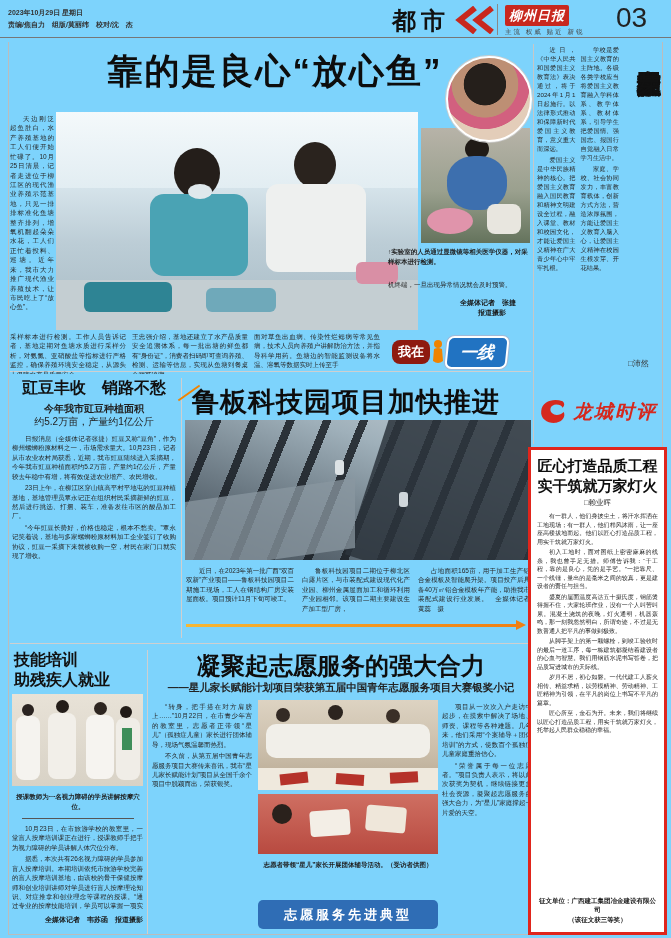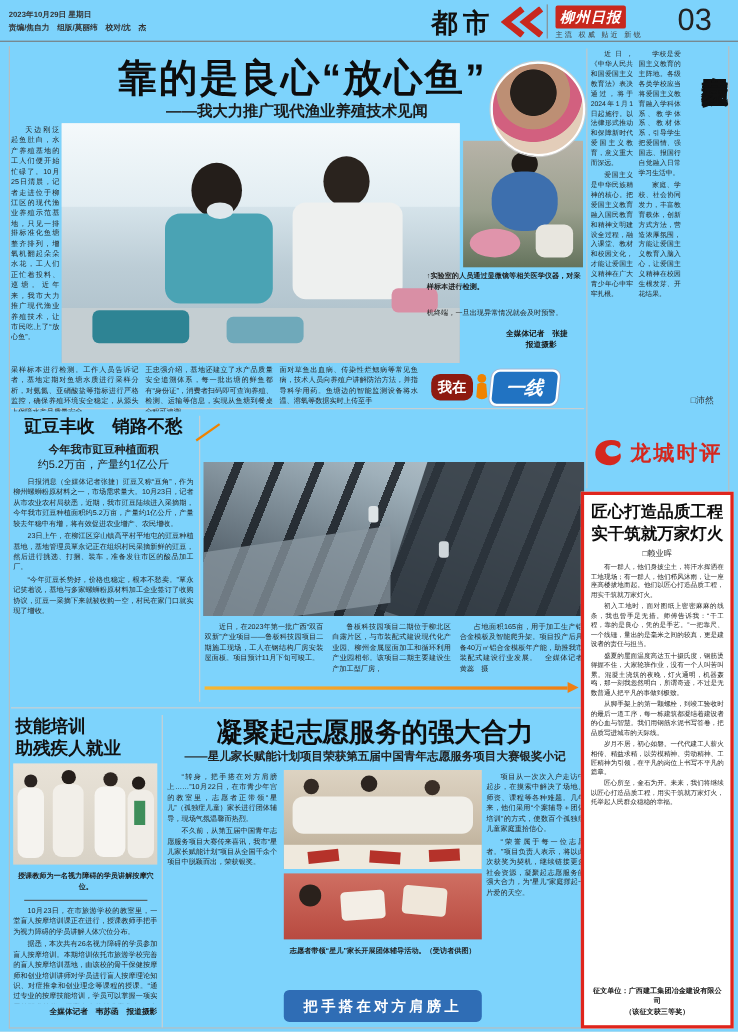--- a/index.html
+++ b/index.html
@@ -49,21 +49,20 @@
   <div class="rule" style="left:8px;top:42px;width:1px;height:893px;"></div>
   <div class="rule" style="left:662px;top:42px;width:1px;height:893px;"></div>
   <div class="rule" style="left:8px;top:934px;width:655px;height:1px;"></div>
   <div class="rule" style="left:533px;top:44px;width:1px;height:400px;background:#c7c7c7;"></div>
   <div class="rule" style="left:10px;top:371px;width:521px;height:1px;background:#cfcfcf;"></div>
   <div class="rule" style="left:181px;top:378px;width:1px;height:260px;background:#cfcfcf;"></div>
   <div class="rule" style="left:10px;top:643px;width:523px;height:1px;background:#cfcfcf;"></div>
   <div class="rule" style="left:147px;top:650px;width:1px;height:284px;background:#cfcfcf;"></div>
 
   <div class="abs" style="left:60px;top:48px;width:430px;text-align:center;font-size:35px;font-weight:bold;letter-spacing:2px;color:#0d0d0d;">靠的是良心“放心鱼”</div>
-  <div class="abs" style="left:60px;top:92px;width:420px;text-align:center;font-size:14px;font-weight:bold;color:#1b1b1b;">——我大力推广现代渔业养殖技术见闻</div>
 
   <div class="photo" style="left:446px;top:56px;width:82px;height:82px;border-radius:50%;border:2px solid #fff;box-shadow:0 0 0 1px #ccc;z-index:3;background:radial-gradient(circle at 45% 32%, #251f1b 0 29%, #bd8f74 30% 46%, #d2607f 47% 62%, #e3cdb9 63% 100%);"></div>
 
   <div class="photo" style="left:421px;top:128px;width:109px;height:115px;background:linear-gradient(180deg,#b7b3a8,#9aa08e 55%,#64735c);z-index:2;">
     <div class="sh" style="left:44px;top:10px;width:24px;height:22px;background:#1f1a16;border-radius:50%;"></div>
     <div class="sh" style="left:26px;top:28px;width:60px;height:54px;background:#3d6fae;border-radius:45%;"></div>
     <div class="sh" style="left:6px;top:80px;width:46px;height:26px;background:#e094ab;border-radius:50%;"></div>
     <div class="sh" style="left:66px;top:76px;width:34px;height:30px;background:#e8e6df;border-radius:8px;"></div>
   </div>
 
@@ -113,20 +112,21 @@
   <div class="abs" style="left:12px;top:378px;width:164px;text-align:center;font-size:16px;font-weight:bold;color:#111;">豇豆丰收　销路不愁</div>
   <div class="abs" style="left:12px;top:402px;width:164px;text-align:center;font-size:10px;font-weight:bold;color:#222;">今年我市豇豆种植面积</div>
   <div class="abs" style="left:12px;top:415px;width:164px;text-align:center;font-size:10px;font-weight:normal;color:#222;">约5.2万亩，产量约1亿公斤</div>
   <div class="abs small" style="left:12px;top:434px;width:164px;height:204px;">
     <p>日报消息（全媒体记者张捷）豇豆又称“豆角”，作为柳州螺蛳粉原材料之一，市场需求量大。10月23日，记者从市农业农村局获悉，近期，我市豇豆陆续进入采摘期，今年我市豇豆种植面积约5.2万亩，产量约1亿公斤，产量较去年稳中有增，将有效促进农业增产、农民增收。</p>
     <p>23日上午，在柳江区穿山镇高平村平地屯的豇豆种植基地，基地管理员覃永记正在组织村民采摘新鲜的豇豆，然后进行挑选、打捆、装车，准备发往市区的酸品加工厂。</p>
     <p>“今年豇豆长势好，价格也稳定，根本不愁卖。”覃永记笑着说，基地与多家螺蛳粉原材料加工企业签订了收购协议，豇豆一采摘下来就被收购一空，村民在家门口就实现了增收。</p>
   </div>
 
   <div class="abs" style="left:176px;top:392px;width:26px;height:2px;background:#f08300;transform:rotate(-35deg);"></div>
+  <div class="abs" style="left:192px;top:384px;width:340px;font-size:27px;font-weight:bold;letter-spacing:1px;color:#0d0d0d;">鲁板科技园项目加快推进</div>
   <div class="photo" style="left:185px;top:420px;width:346px;height:140px;background:linear-gradient(200deg,#c2cdd4 0%,#9fb0ba 30%,#5d6a74 75%,#434e57 100%);">
     <div class="sh" style="left:0;top:0;width:100%;height:100%;background:repeating-linear-gradient(112deg, rgba(25,30,36,0) 0 26px, rgba(25,30,36,0.85) 26px 34px);"></div>
     <div class="sh" style="right:-40px;top:-30px;width:200px;height:200px;background:#2c343c;transform:rotate(18deg);opacity:.85;"></div>
     <div class="sh" style="left:0;bottom:0;width:170px;height:70px;background:#8a97a0;transform:skewY(-8deg);opacity:.75;"></div>
     <div class="sh" style="left:150px;top:40px;width:9px;height:15px;background:#dde3e6;border-radius:3px;"></div>
     <div class="sh" style="left:214px;top:72px;width:9px;height:15px;background:#cfd6da;border-radius:3px;"></div>
   </div>
   <div class="abs small" style="left:186px;top:566px;width:108px;height:54px;">
     <p>近日，在2023年第一批广西“双百双新”产业项目——鲁板科技园项目二期施工现场，工人在钢结构厂房安装屋面板。项目预计11月下旬可竣工。</p>
   </div>
@@ -159,21 +159,21 @@
     <div class="sh" style="left:14px;top:10px;width:20px;height:20px;background:#2a211c;border-radius:50%;"></div>
     <div class="sh" style="left:52px;top:16px;width:40px;height:26px;background:#f3eee6;border-radius:4px;transform:rotate(-4deg);"></div>
     <div class="sh" style="left:108px;top:12px;width:40px;height:26px;background:#efe7da;border-radius:4px;transform:rotate(5deg);"></div>
   </div>
   <div class="abs cap" style="left:258px;top:860px;width:180px;text-align:center;">志愿者带领“星儿”家长开展团体辅导活动。（受访者供图）</div>
   <div class="abs small" style="left:442px;top:702px;width:90px;height:230px;">
     <p>项目从一次次入户走访中起步，在摸索中解决了场地、师资、课程等各种难题。几年来，他们采用“个案辅导＋团体培训”的方式，使数百个孤独症儿童家庭重拾信心。</p>
     <p>“荣誉属于每一位志愿者。”项目负责人表示，将以此次获奖为契机，继续链接更多社会资源，凝聚起志愿服务的强大合力，为“星儿”家庭撑起一片爱的天空。</p>
   </div>
   <div class="abs bluebox" style="left:258px;top:900px;width:180px;height:29px;">
-    <span>把手搭在对方肩膀上</span>
+    <span>志愿服务先进典型</span>
   </div>
 
   <div class="abs" style="left:14px;top:650px;font-size:16px;font-weight:bold;color:#111;">技能培训</div>
   <div class="abs" style="left:14px;top:670px;font-size:16px;font-weight:bold;color:#111;">助残疾人就业</div>
   <div class="photo" style="left:12px;top:694px;width:131px;height:92px;background:linear-gradient(180deg,#e8e2d7,#d8d2c6);">
     <div class="sh" style="left:10px;top:10px;width:12px;height:12px;background:#2a2320;border-radius:50%;"></div>
     <div class="sh" style="left:4px;top:22px;width:24px;height:64px;background:#f5f3ef;border-radius:8px;"></div>
     <div class="sh" style="left:44px;top:6px;width:13px;height:13px;background:#241d19;border-radius:50%;"></div>
     <div class="sh" style="left:36px;top:19px;width:28px;height:66px;background:#f2efe9;border-radius:8px;"></div>
     <div class="sh" style="left:82px;top:8px;width:13px;height:13px;background:#2d2520;border-radius:50%;"></div>
@@ -196,21 +196,21 @@
     <p>学校是爱国主义教育的主阵地。各级各类学校应当将爱国主义教育融入学科体系、教学体系、教材体系，引导学生把爱国情、强国志、报国行自觉融入日常学习生活中。</p>
     <p>家庭、学校、社会协同发力，丰富教育载体，创新方式方法，营造浓厚氛围，方能让爱国主义教育入脑入心，让爱国主义精神在校园生根发芽、开花结果。</p>
   </div>
   <div class="abs vhead" style="left:622px;top:52px;width:40px;height:300px;font-size:24px;line-height:1.05;">让爱国主义精神在校园生根发芽</div>
   <div class="abs" style="left:628px;top:358px;font-size:8px;color:#333;">□沛然</div>
 
   <div class="abs" style="left:538px;top:398px;display:flex;align-items:center;gap:5px;">
     <svg width="30" height="28" viewBox="0 0 28 26">
       <path d="M23 3c-9-3-19 0-20 9-1 8 7 12 14 11 6-1 9-6 7-10-3 3-8 4-11 1-3-3-1-8 4-8 3 0 5 1 6 3 2-2 2-4 0-6z" fill="#d5281e"></path>
     </svg>
-    <span style="color:#d5281e;font-weight:bold;font-size:19px;letter-spacing:2px;text-align:center;">龙城时评</span>
+    <span style="color:#d5281e;font-weight:bold;font-style:italic;font-size:19px;letter-spacing:2px;text-align:center;">龙城时评</span>
   </div>
 
   <div class="essaybox" style="left:528px;top:447px;width:139px;height:488px;">
     <div style="text-align:center;font-size:15px;font-weight:bold;line-height:1.3;color:#0d0d0d;">匠心打造品质工程</div>
     <div style="text-align:center;font-size:15px;font-weight:bold;line-height:1.3;color:#0d0d0d;">实干筑就万家灯火</div>
     <div style="text-align:center;font-size:7.5px;margin:3px 0 4px 0;color:#333;">□赖业晖</div>
     <div class="small" style="flex:1;font-size:6px;line-height:1.42;">
       <p>有一群人，他们身披尘土，将汗水挥洒在工地现场；有一群人，他们栉风沐雨，让一座座高楼拔地而起。他们以匠心打造品质工程，用实干筑就万家灯火。</p>
       <p>初入工地时，面对图纸上密密麻麻的线条，我也曾手足无措。师傅告诉我：“干工程，靠的是良心，凭的是手艺。”一把靠尺、一个线锤，量出的是毫米之间的较真，更是建设者的责任与担当。</p>
       <p>盛夏的屋面温度高达五十摄氏度，钢筋烫得握不住，大家轮班作业，没有一个人叫苦叫累。混凝土浇筑的夜晚，灯火通明，机器轰鸣，那一刻我忽然明白，所谓奇迹，不过是无数普通人把平凡的事做到极致。</p>

